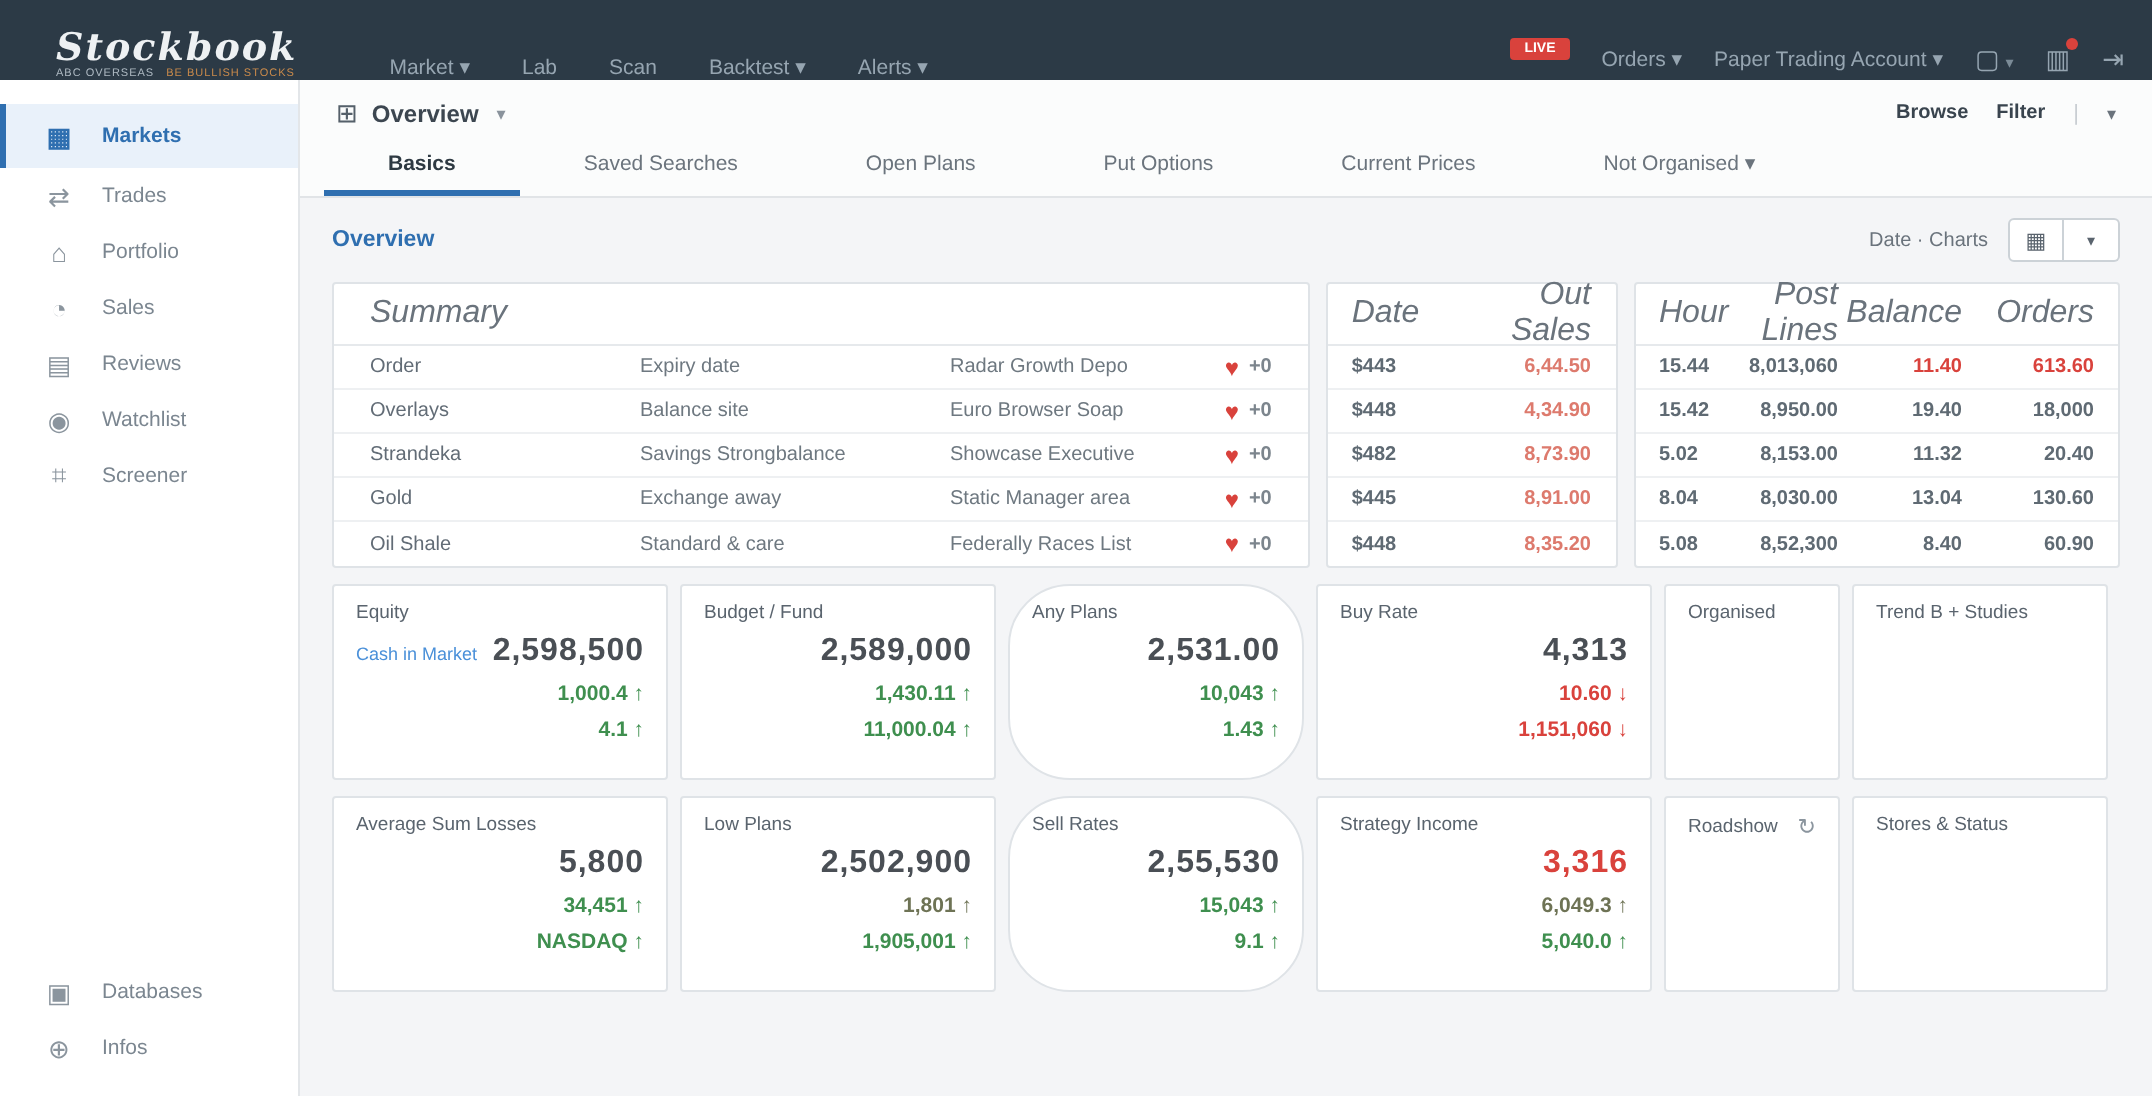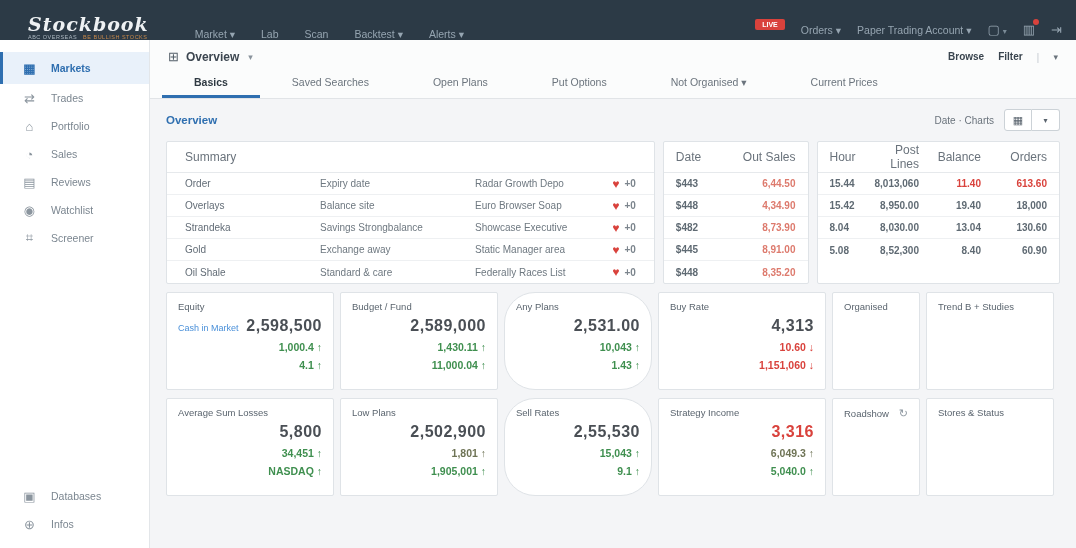--- a/index.html
+++ b/index.html
@@ -65,21 +65,21 @@
   .btn-group{display:flex;}
   .icon-btn{width:28px;height:22px;border:1px solid #ccd2d7;background:#fff;display:flex;
             align-items:center;justify-content:center;font-size:11px;color:#5a646e;cursor:pointer;}
   .icon-btn:first-child{border-radius:3px 0 0 3px;}
   .icon-btn:last-child{border-radius:0 3px 3px 0;border-left:none;font-size:8px;}
 
   
   .tables-row{display:flex;gap:8px;}
   .tbl{background:#fff;border:1px solid #dfe3e7;border-radius:2px;}
   .tbl-head{height:31px;display:flex;align-items:center;border-bottom:1px solid #e6e9ec;
-            font-size:12px;color:#6a737c;}
+            font-size:16px;color:#6a737c;font-style:italic;}
   .trow{height:22px;display:flex;align-items:center;border-bottom:1px solid #eef0f2;
         font-size:10px;color:#6e7880;}
   .trow:last-child{border-bottom:none;}
   .tbl-summary{width:490px;}
   .tbl-summary .tbl-head,.tbl-summary .trow{padding:0 18px;}
   .c-name{flex:0 0 135px;color:#626c76;}
   .c-desc1{flex:0 0 155px;}
   .c-desc2{flex:1;}
   .c-badge{flex:0 0 40px;display:flex;align-items:center;justify-content:flex-end;gap:5px;}
   .heart{color:var(--red);font-size:12px;}
@@ -205,22 +205,22 @@
         <span class="title-action">Filter</span>
         <span class="title-sep">|</span>
         <span class="title-caret-btn">▾</span>
       </div>
     </div>
     <div class="tabs-row">
       <span class="tab active">Basics</span>
       <span class="tab">Saved Searches</span>
       <span class="tab">Open Plans</span>
       <span class="tab">Put Options</span>
+      <span class="tab">Current Prices</span>
       <span class="tab">Not Organised ▾</span>
-      <span class="tab">Current Prices</span>
     </div>
   </div>
 
   <div class="main-body">
     <div class="section-row">
       <span class="section-title">Overview</span>
       <div class="section-actions">
         <span class="section-meta">Date · Charts</span>
         <div class="btn-group">
           <span class="icon-btn">
@@ -326,20 +326,26 @@
           <span class="r-c3 red-val">11.40</span>
           <span class="r-c4 red-val">613.60</span>
         </div>
         <div class="trow">
           <span class="r-c1">15.42</span>
           <span class="r-c2">8,950.00</span>
           <span class="r-c3">19.40</span>
           <span class="r-c4">18,000</span>
         </div>
         <div class="trow">
+          <span class="r-c1">5.02</span>
+          <span class="r-c2">8,153.00</span>
+          <span class="r-c3">11.32</span>
+          <span class="r-c4">20.40</span>
+        </div>
+        <div class="trow">
           <span class="r-c1">8.04</span>
           <span class="r-c2">8,030.00</span>
           <span class="r-c3">13.04</span>
           <span class="r-c4">130.60</span>
         </div>
         <div class="trow">
           <span class="r-c1">5.08</span>
           <span class="r-c2">8,52,300</span>
           <span class="r-c3">8.40</span>
           <span class="r-c4">60.90</span>

